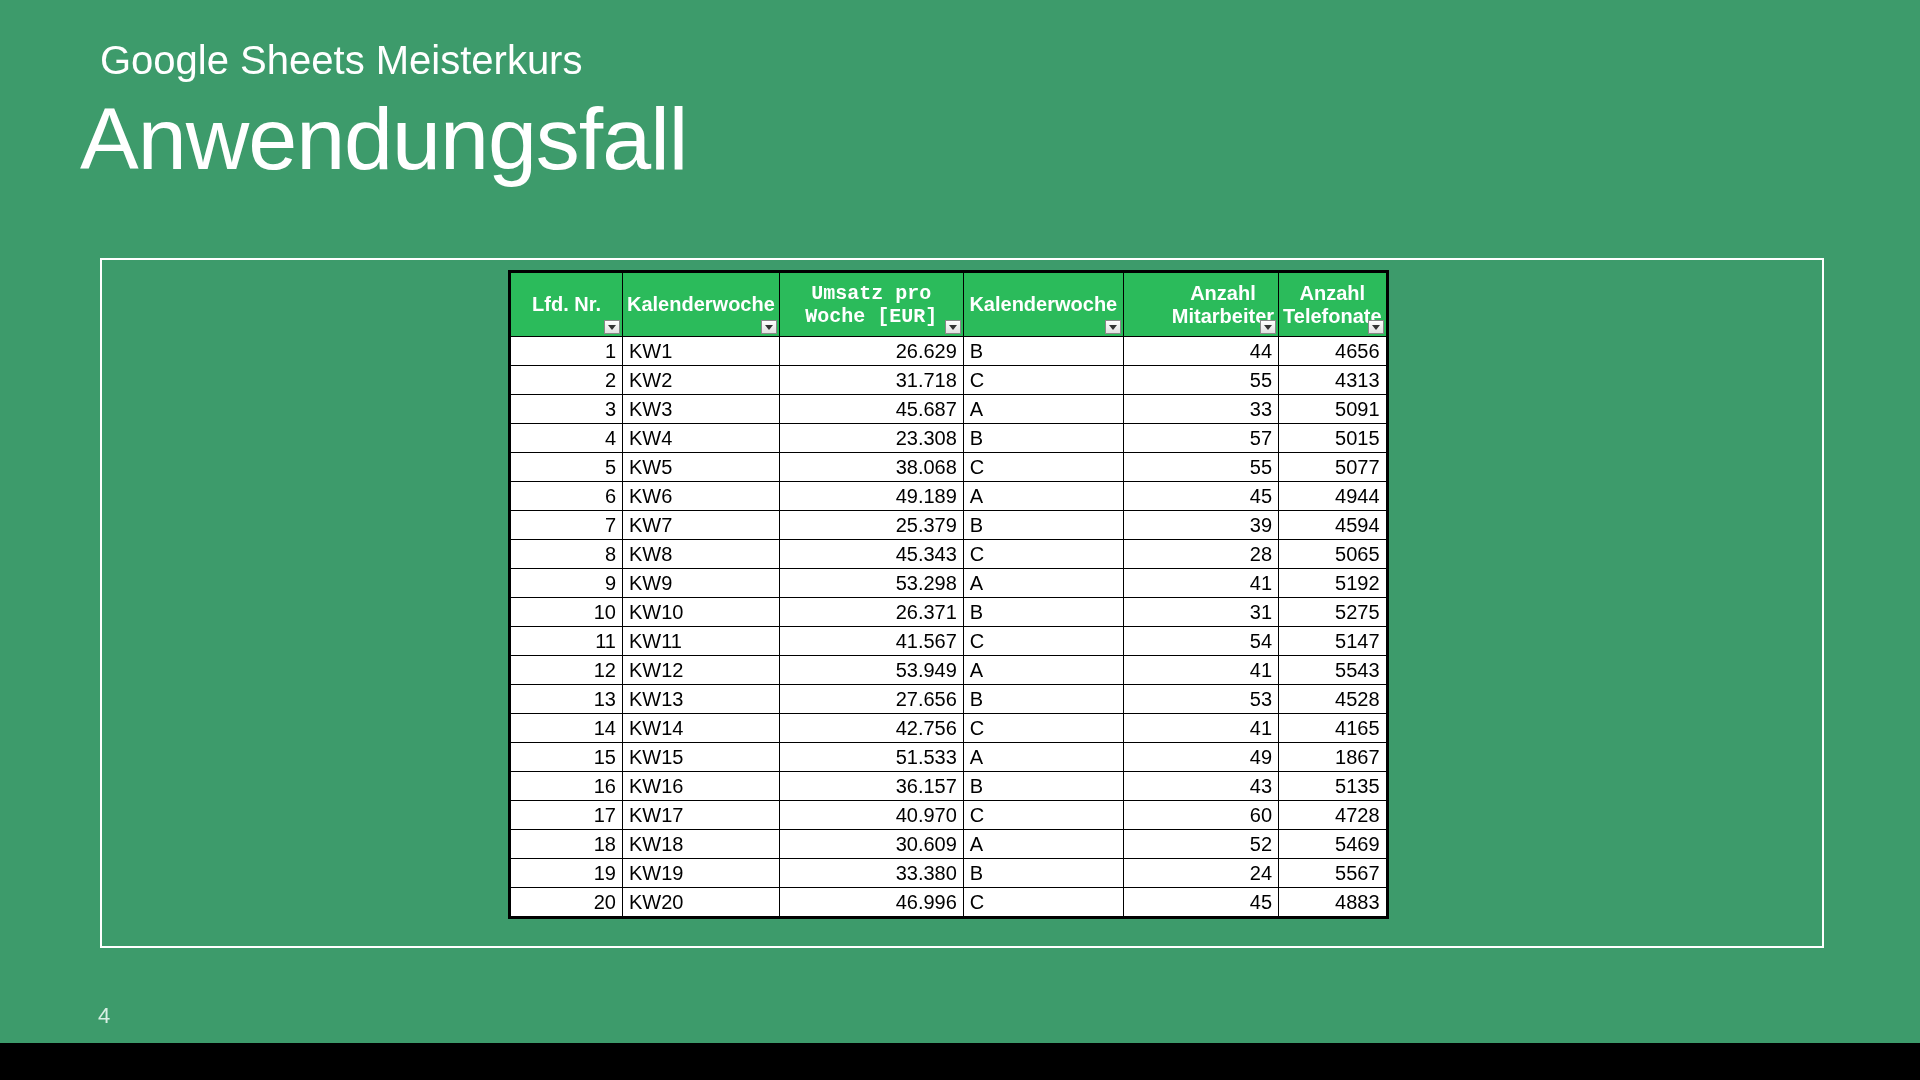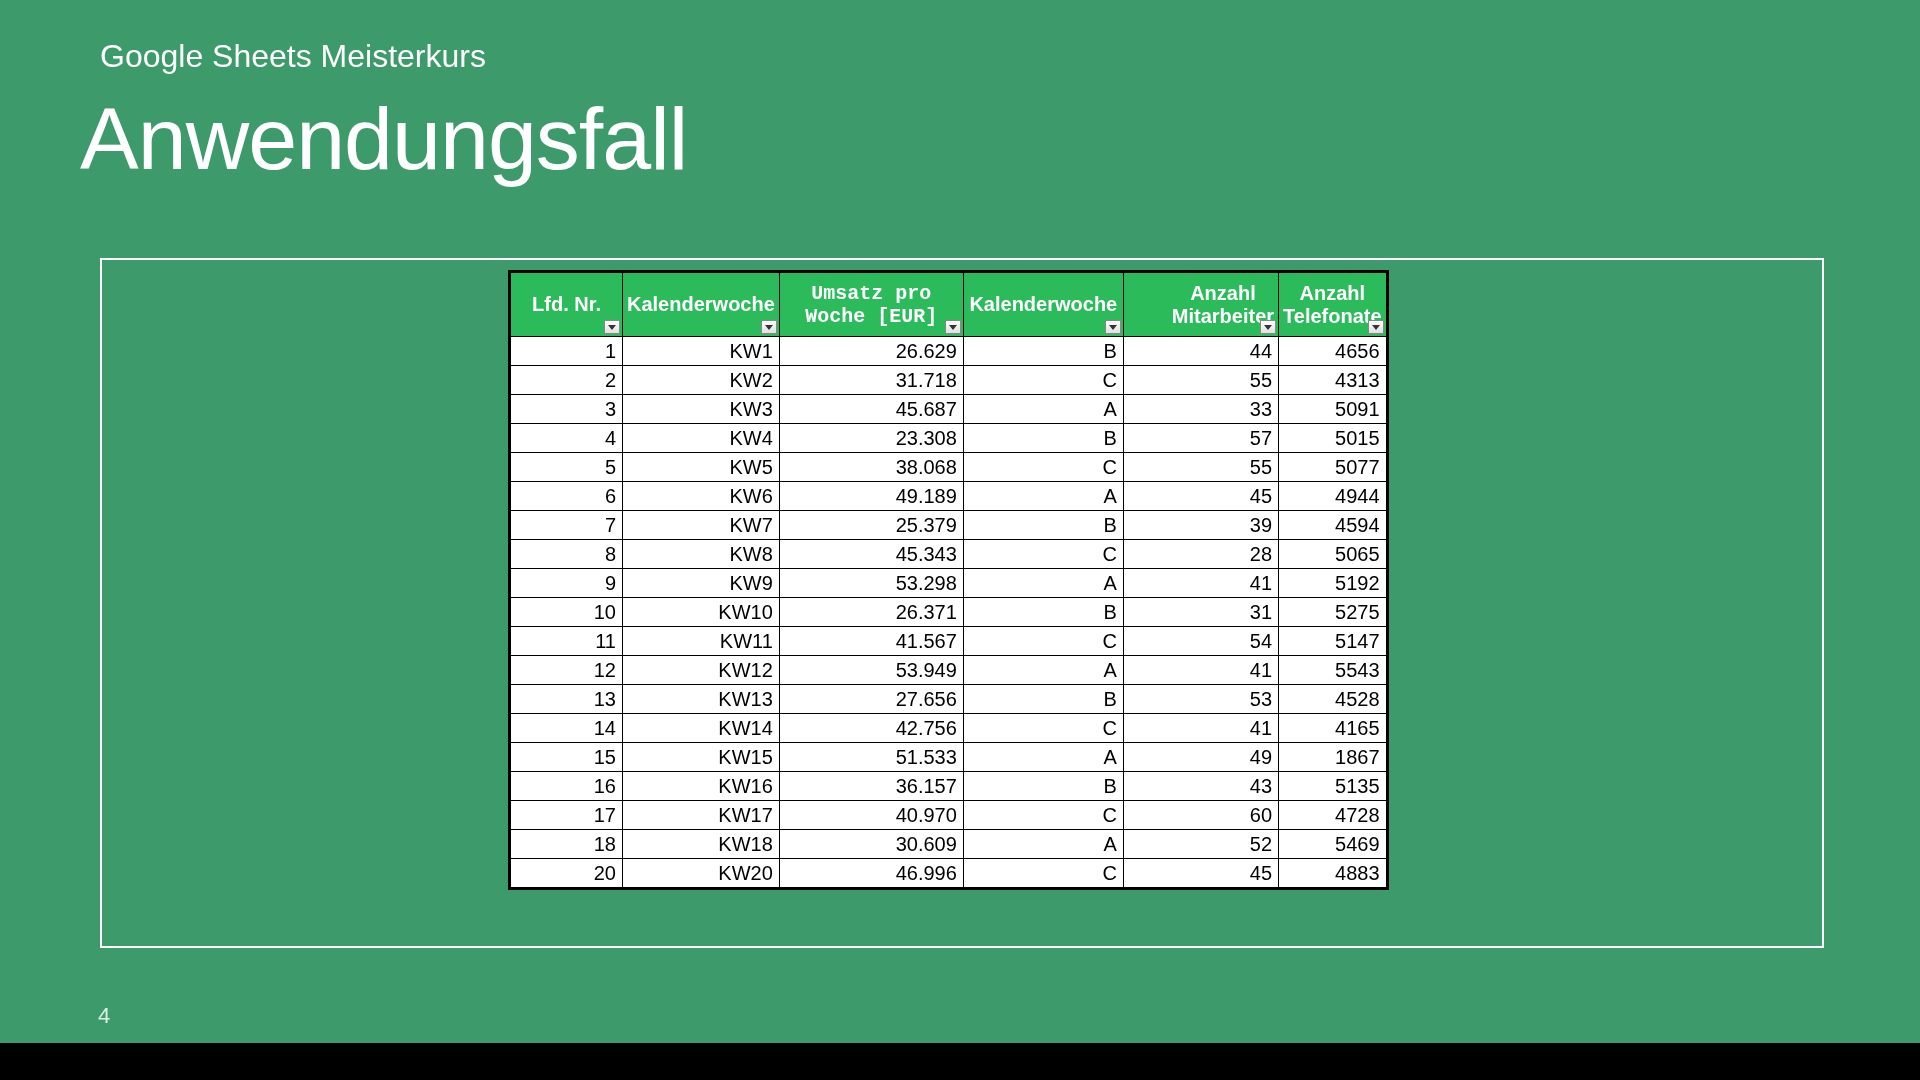--- a/index.html
+++ b/index.html
@@ -15,21 +15,21 @@
     left: 0; top: 0;
     width: 1920px;
     height: 1043px;
     background: #3d9b6b;
   }
   .subtitle {
     position: absolute;
     left: 100px;
     top: 38px;
     color: #ffffff;
-    font-size: 32px;
+    font-size: 40px;
     font-weight: 400;
   }
   .title {
     position: absolute;
     left: 80px;
     top: 88px;
     color: #ffffff;
     font-size: 88px;
     font-weight: 400;
     letter-spacing: -1px;
@@ -72,21 +72,21 @@
   .col-tel { width: 104px; }
   tbody td {
     border: 1px solid #000;
     padding: 2px 6px;
     height: 29px;
     background: #fff;
     color: #000;
     font-size: 20px;
   }
   .al-r { text-align: right; }
-  .al-c { text-align: right; }
+  .al-c { text-align: left; }
   .filter-btn {
     position: absolute;
     right: 2px;
     bottom: 2px;
     width: 16px;
     height: 14px;
     background: linear-gradient(#ffffff, #e0e0e0);
     border: 1px solid #888;
     display: flex;
     align-items: center;
@@ -285,20 +285,28 @@
           </tr>
           <tr>
             <td class="al-r">18</td>
             <td class="al-c">KW18</td>
             <td class="al-r">30.609</td>
             <td class="al-c">A</td>
             <td class="al-r">52</td>
             <td class="al-r">5469</td>
           </tr>
           <tr>
+            <td class="al-r">19</td>
+            <td class="al-c">KW19</td>
+            <td class="al-r">33.380</td>
+            <td class="al-c">B</td>
+            <td class="al-r">24</td>
+            <td class="al-r">5567</td>
+          </tr>
+          <tr>
             <td class="al-r">20</td>
             <td class="al-c">KW20</td>
             <td class="al-r">46.996</td>
             <td class="al-c">C</td>
             <td class="al-r">45</td>
             <td class="al-r">4883</td>
           </tr>
         </tbody>
     </table>
   </div>

